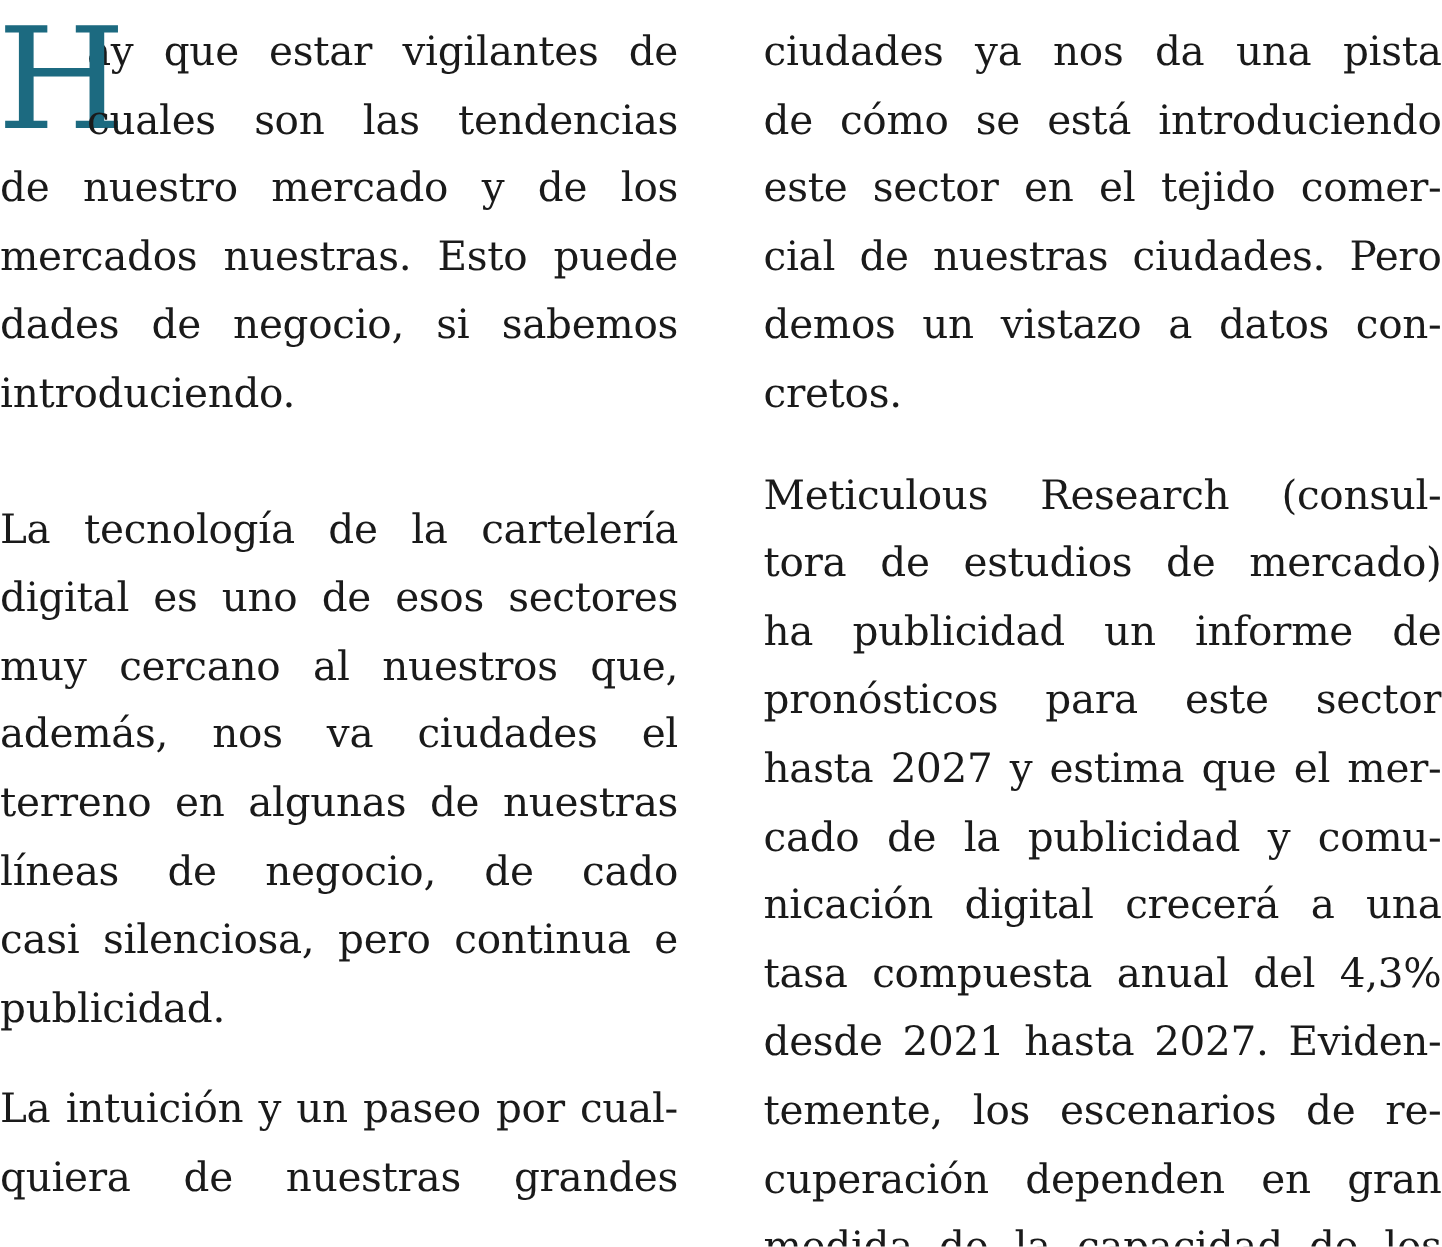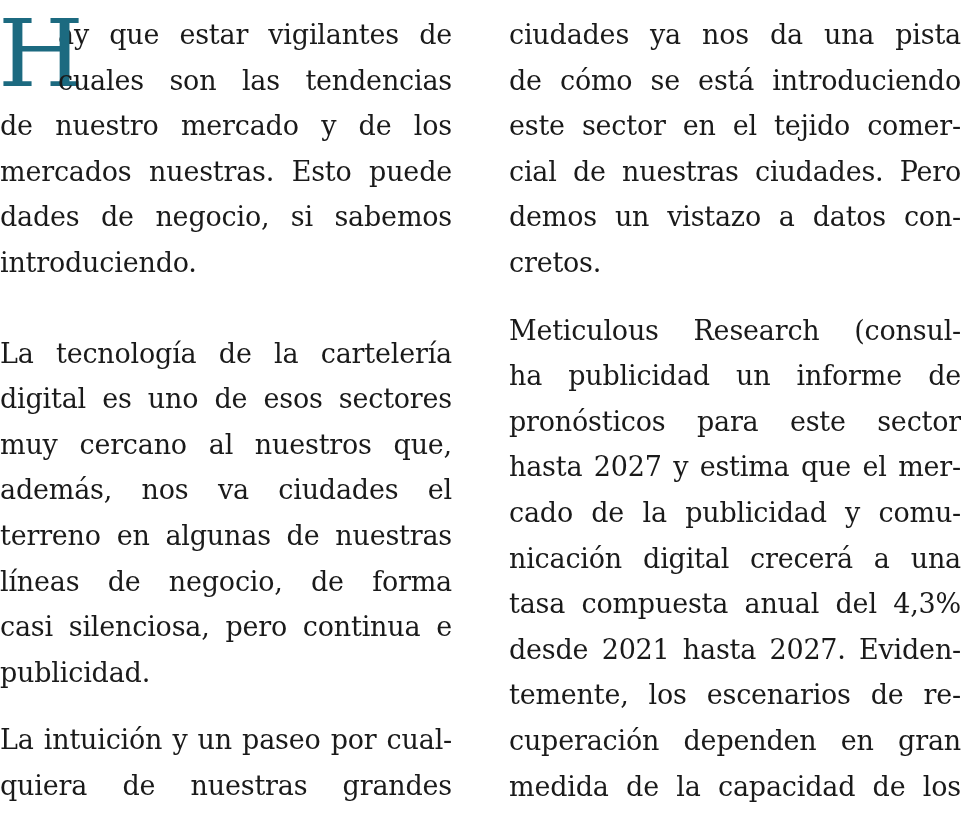--- a/index.html
+++ b/index.html
@@ -92,21 +92,21 @@
     </p>
 
     <div class="gap-large"></div>
 
     <p class="para">
       <span class="line">La tecnología de la cartelería</span>
       <span class="line">digital es uno de esos sectores</span>
       <span class="line">muy cercano al nuestros que,</span>
       <span class="line">además, nos va ciudades el</span>
       <span class="line">terreno en algunas de nuestras</span>
-      <span class="line">líneas de negocio, de forma</span>
+      <span class="line">líneas de negocio, de cado</span>
       <span class="line">casi silenciosa, pero continua e</span>
       <span class="line last">publicidad.</span>
     </p>
 
     <div class="gap-small"></div>
 
     <p class="para">
       <span class="line">La intuición y un paseo por cual-</span>
       <span class="line">quiera de nuestras grandes</span>
     </p>
@@ -120,20 +120,21 @@
       <span class="line">este sector en el tejido comer-</span>
       <span class="line">cial de nuestras ciudades. Pero</span>
       <span class="line">demos un vistazo a datos con-</span>
       <span class="line last">cretos.</span>
     </p>
 
     <div class="gap-small"></div>
 
     <p class="para">
       <span class="line">Meticulous Research (consul-</span>
+      <span class="line">tora de estudios de mercado)</span>
       <span class="line">ha publicidad un informe de</span>
       <span class="line">pronósticos para este sector</span>
       <span class="line">hasta 2027 y estima que el mer-</span>
       <span class="line">cado de la publicidad y comu-</span>
       <span class="line">nicación digital crecerá a una</span>
       <span class="line">tasa compuesta anual del 4,3%</span>
       <span class="line">desde 2021 hasta 2027. Eviden-</span>
       <span class="line">temente, los escenarios de re-</span>
       <span class="line">cuperación dependen en gran</span>
       <span class="line">medida de la capacidad de los</span>

